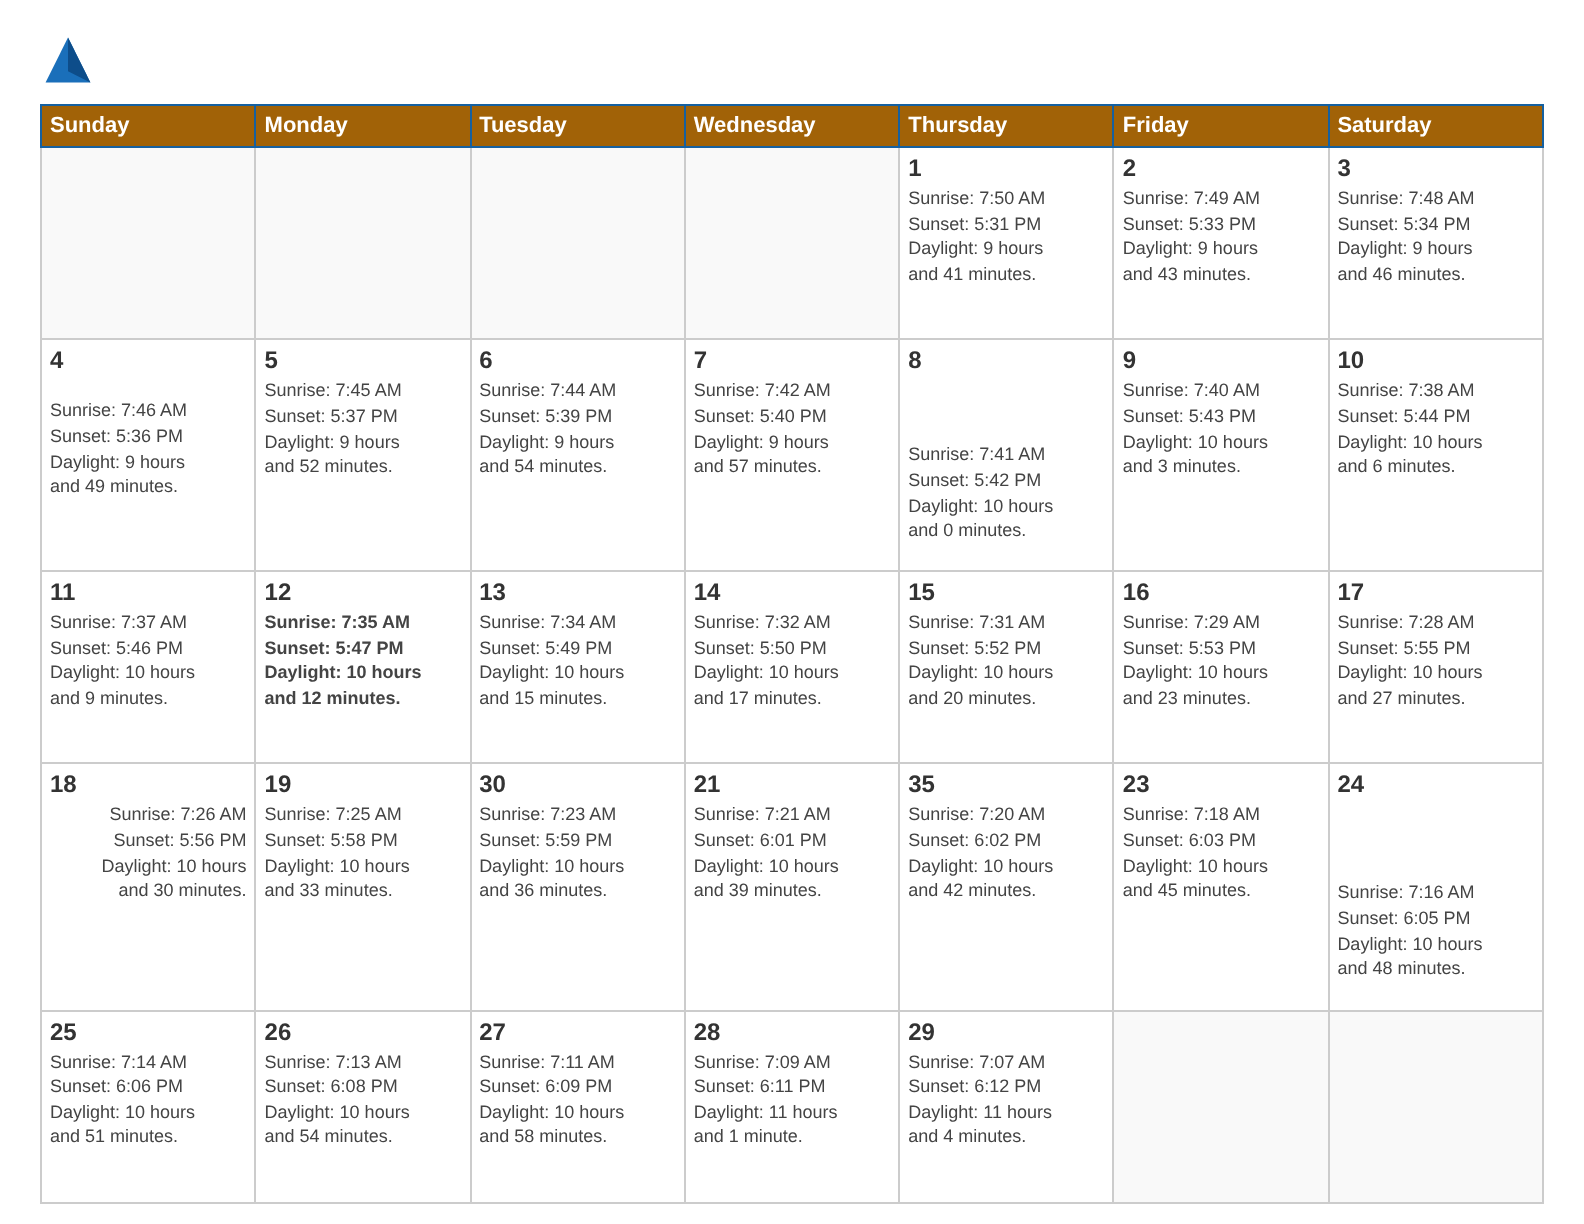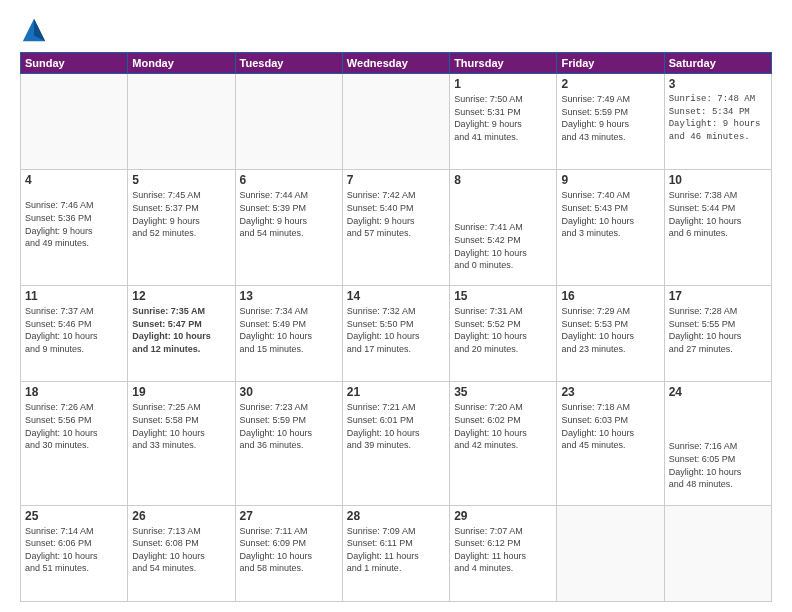--- a/index.html
+++ b/index.html
@@ -53,21 +53,21 @@
       color: #555;
     }
     .calendar {
       flex: 1;
       border: 1px solid #ccc;
       border-collapse: collapse;
       width: 100%;
       table-layout: fixed;
     }
     .calendar th {
-      background: #701a75;
+      background: #a16207;
       color: #fff;
       font-size: 11px;
       font-weight: bold;
       padding: 4px 4px;
       border: 1px solid #1560a0;
       text-align: left;
     }
     .calendar td {
       border: 1px solid #ccc;
       vertical-align: top;
@@ -135,27 +135,27 @@
           <td>
             <span class="day-number">1</span>
             <div class="day-info" style="white-space: pre-line;">Sunrise: 7:50 AM
 Sunset: 5:31 PM
 Daylight: 9 hours
 and 41 minutes.</div>
           </td>
           <td>
             <span class="day-number">2</span>
             <div class="day-info" style="white-space: pre-line;">Sunrise: 7:49 AM
-Sunset: 5:59 PM
+Sunset: 5:33 PM
 Daylight: 9 hours
 and 43 minutes.</div>
           </td>
           <td>
             <span class="day-number">3</span>
-            <div class="day-info" style="white-space: pre-line; font-family: Liberation Mono, monospace;">Sunrise: 7:48 AM
+            <div class="day-info" style="white-space: pre-line;">Sunrise: 7:48 AM
 Sunset: 5:34 PM
 Daylight: 9 hours
 and 46 minutes.</div>
           </td>
         </tr>
         <tr>
           <td>
             <span class="day-number">4</span>
             <div class="day-info" style="white-space: pre-line; margin-top: 12px;">Sunrise: 7:46 AM
 Sunset: 5:36 PM
@@ -252,21 +252,21 @@
             <span class="day-number">17</span>
             <div class="day-info" style="white-space: pre-line;">Sunrise: 7:28 AM
 Sunset: 5:55 PM
 Daylight: 10 hours
 and 27 minutes.</div>
           </td>
         </tr>
         <tr>
           <td>
             <span class="day-number">18</span>
-            <div class="day-info" style="white-space: pre-line;">Sunrise: 7:26 AM
+            <div class="day-info" style="white-space: pre-line; text-align: right;">Sunrise: 7:26 AM
 Sunset: 5:56 PM
 Daylight: 10 hours
 and 30 minutes.</div>
           </td>
           <td>
             <span class="day-number">19</span>
             <div class="day-info" style="white-space: pre-line;">Sunrise: 7:25 AM
 Sunset: 5:58 PM
 Daylight: 10 hours
 and 33 minutes.</div>

